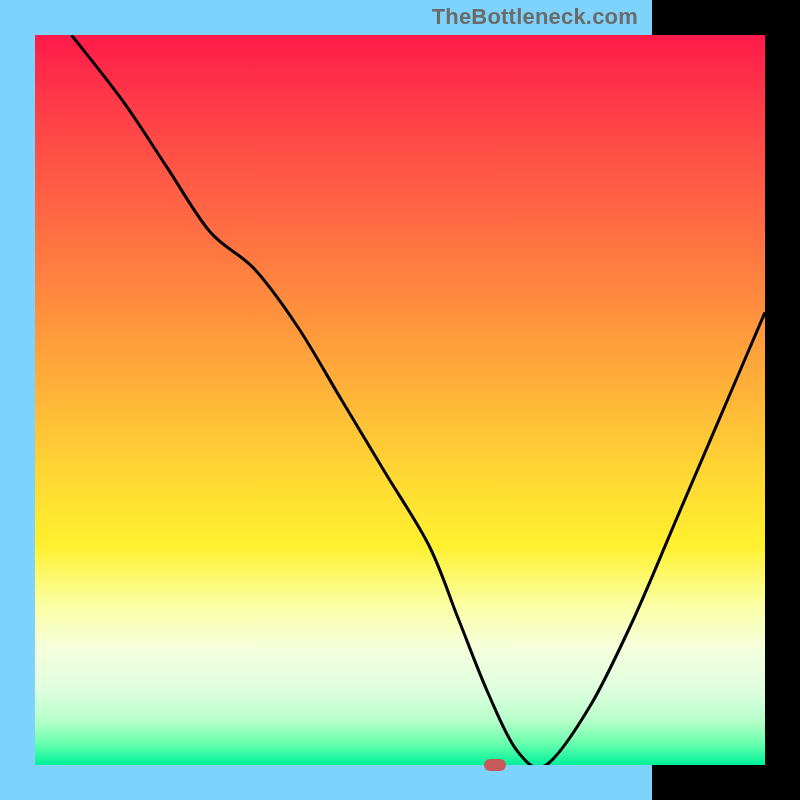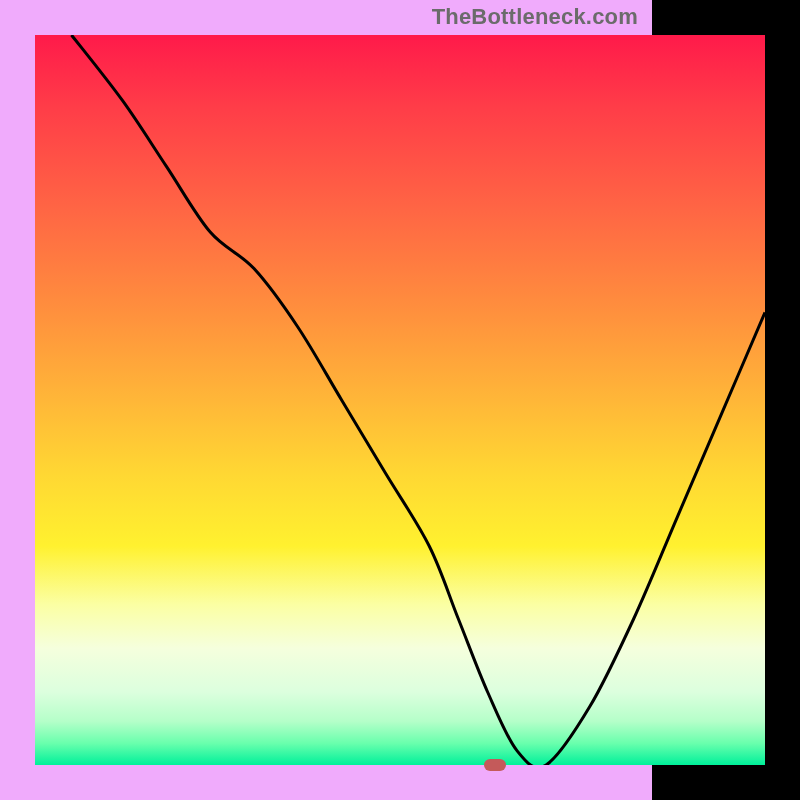--- a/index.html
+++ b/index.html
@@ -8,21 +8,21 @@
     width: 800px;
     height: 800px;
     background: #000;
     overflow: hidden;
     font-family: Arial, Helvetica, sans-serif;
   }
   .frame {
     position: relative;
     width: 652px;
     height: 800px;
-    background: #f0abfc;
+    background: #7dd3fc;
   }
   .watermark {
     position: absolute;
     top: 4px;
     right: 14px;
     color: #6b6b6b;
     font-size: 22px;
     font-weight: 600;
     letter-spacing: 0.2px;
     z-index: 5;

